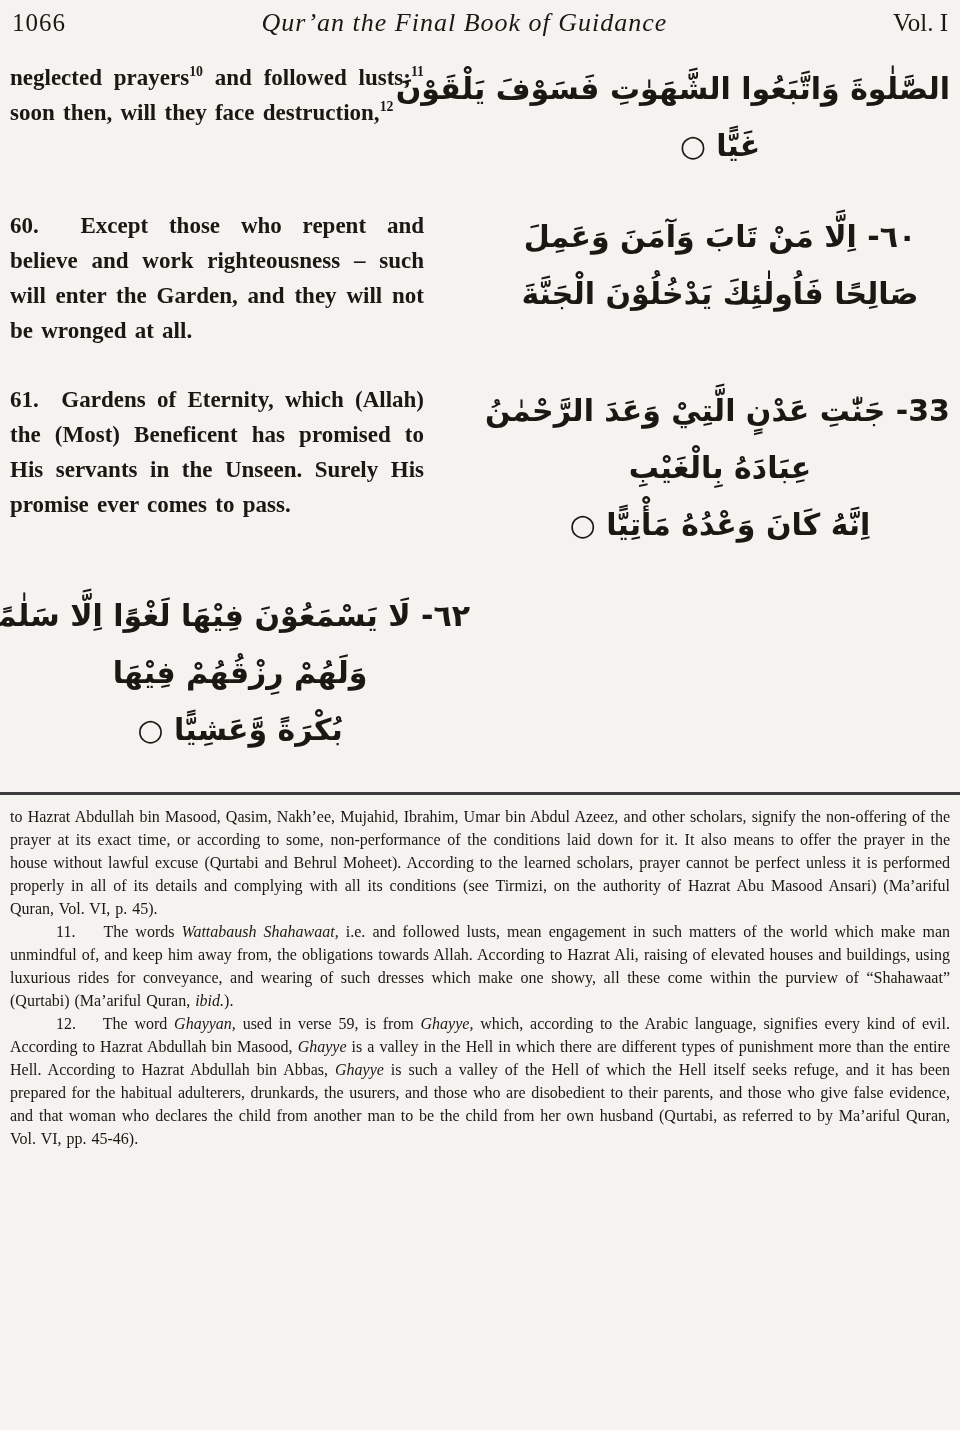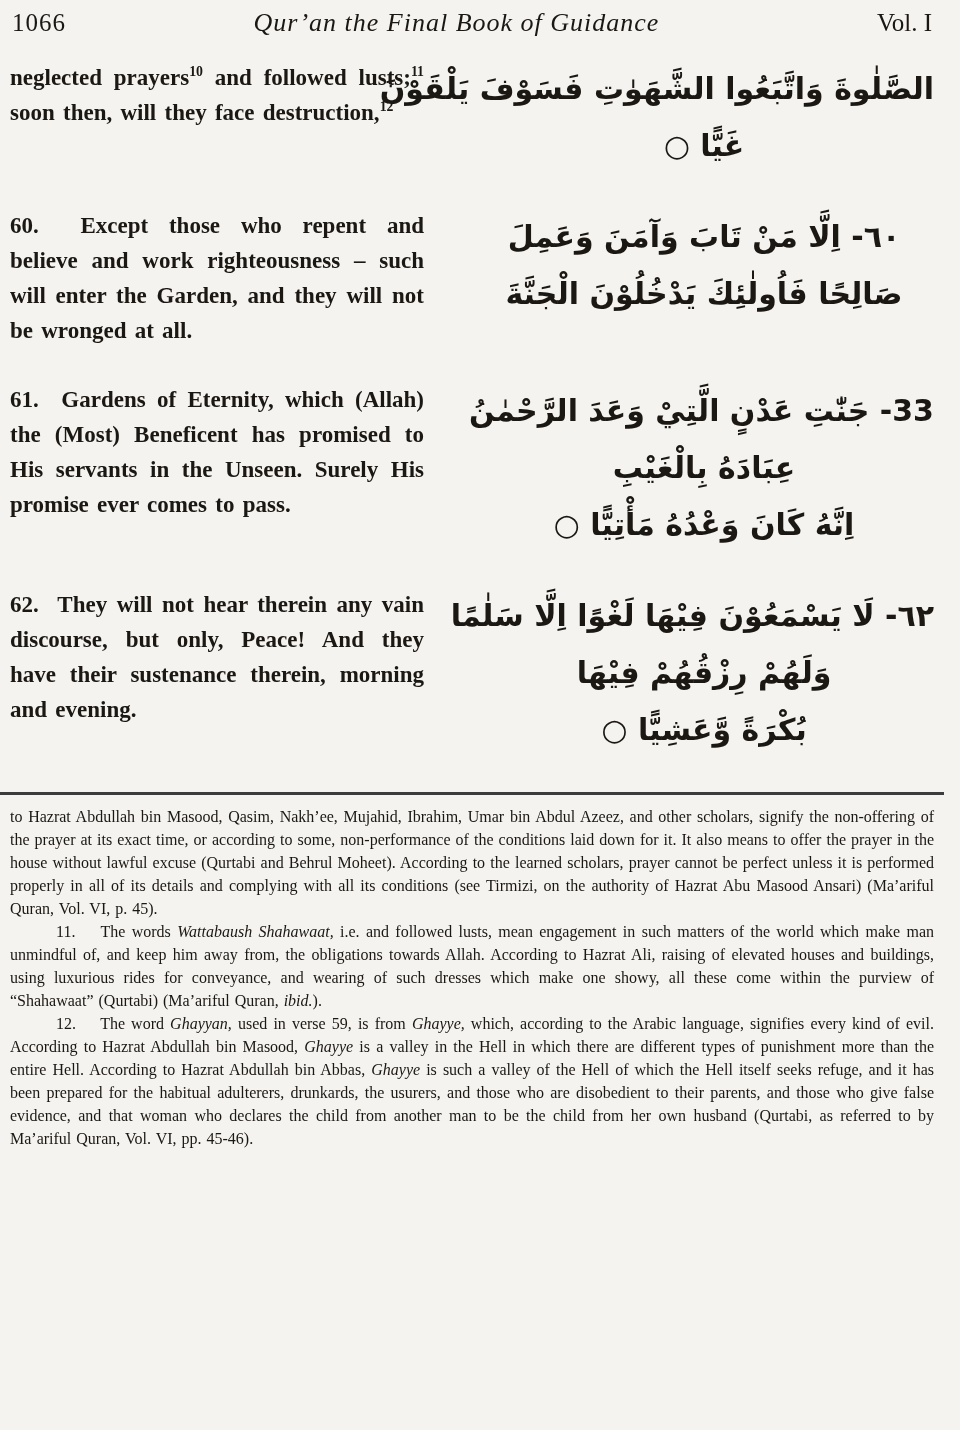--- a/index.html
+++ b/index.html
@@ -3,21 +3,21 @@
 <meta charset="utf-8">
 <style>
   html, body { margin: 0; padding: 0; }
   body {
     width: 960px; height: 1430px;
     background: #f4f3ef;
     color: #1b1713;
     font-family: "Liberation Serif", serif;
     overflow: hidden;
   }
-  .page { padding: 6px 26px 0 10px; }
+  .page { padding: 6px 10px 0 10px; }
 
   
   .page-header {
     display: flex; align-items: baseline; justify-content: space-between;
     margin: 2px 2px 22px 2px;
   }
   .page-num { font-size: 25px; letter-spacing: 1px; }
   .book-title {
     font-style: italic; font-size: 26px; letter-spacing: 1px;
     flex: 1; text-align: center; padding-right: 30px;
@@ -86,21 +86,20 @@
     <div class="verse-row">
       <div class="col-en"><span>61.&nbsp; Gardens of Eternity, which (Allah) the (Most) Beneficent has promised to His servants in the Unseen. Surely His promise ever comes to pass.</span></div>
       <div class="col-ar" dir="rtl">
           <div class="ar-line">33- جَنّٰتِ عَدْنٍ الَّتِيْ وَعَدَ الرَّحْمٰنُ</div>
           <div class="ar-line">عِبَادَهُ بِالْغَيْبِ</div>
           <div class="ar-line">اِنَّهُ كَانَ وَعْدُهُ مَأْتِيًّا ○</div>
         </div>
     </div>
 
     <div class="verse-row">
-      <div class="col-en"><span>62.&nbsp; They will not hear therein any vain discourse, but only, Peace! And they have their sustenance therein, morning and evening.</span></div>
       <div class="col-ar" dir="rtl">
           <div class="ar-line">٦٢- لَا يَسْمَعُوْنَ فِيْهَا لَغْوًا اِلَّا سَلٰمًا</div>
           <div class="ar-line">وَلَهُمْ رِزْقُهُمْ فِيْهَا</div>
           <div class="ar-line">بُكْرَةً وَّعَشِيًّا ○</div>
         </div>
     </div>
 
   </main>
 
   <hr class="rule">

